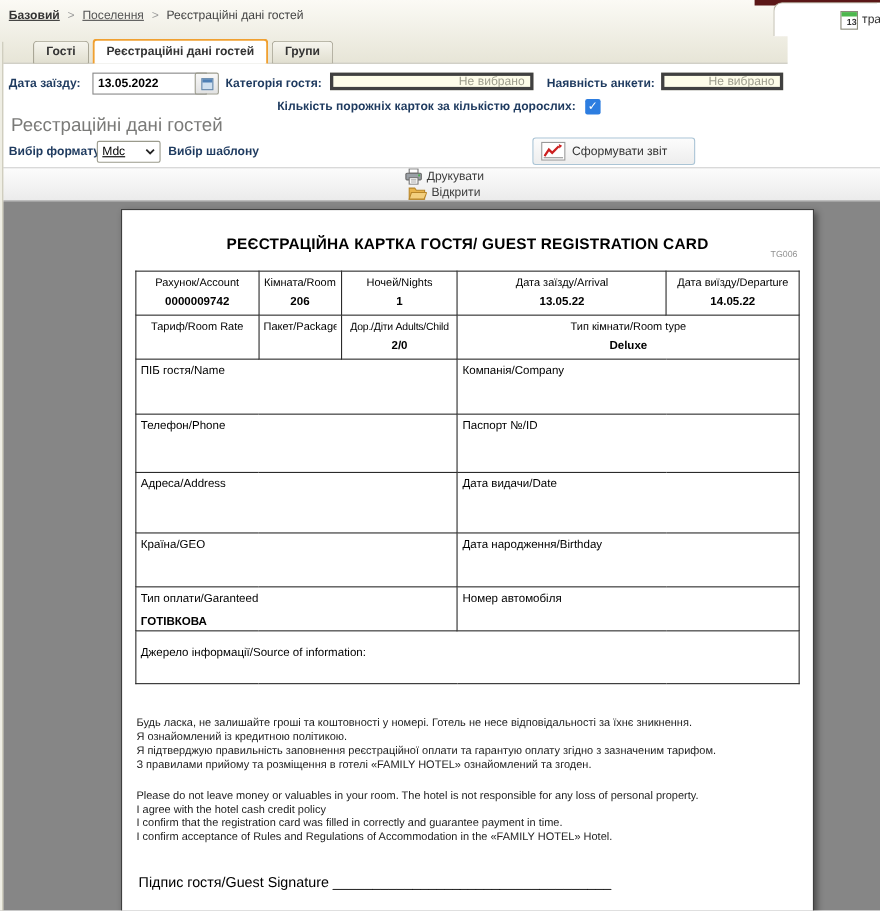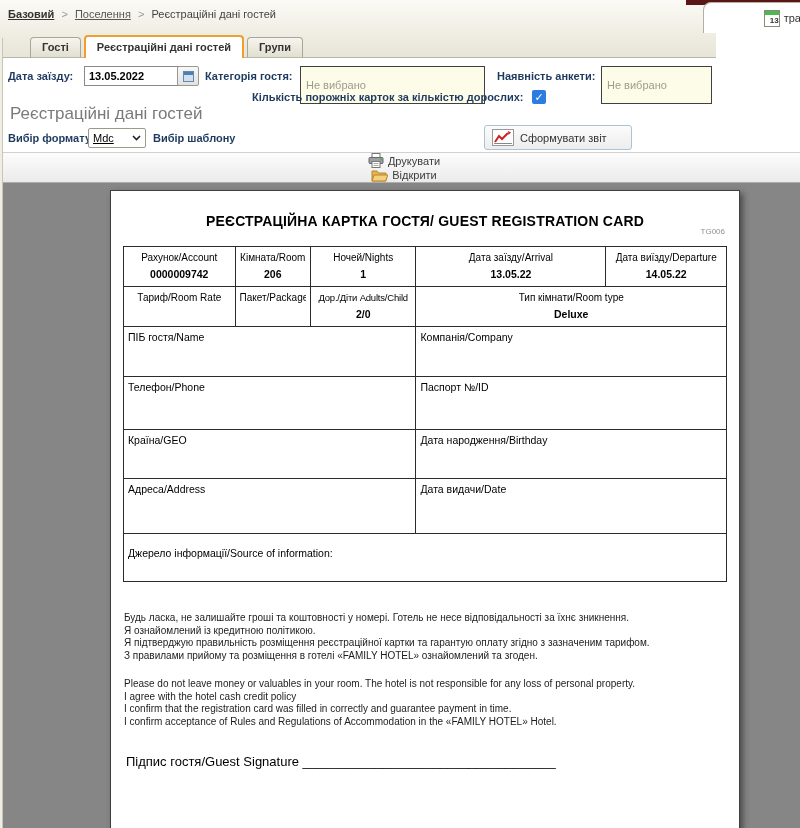--- a/index.html
+++ b/index.html
@@ -32,22 +32,22 @@
   
   .content { position:absolute; left:0; top:58px; width:800px; height:94px; background:#fff; }
   .flabel { position:absolute; font-size:11px; font-weight:bold; color:#1e3a5f; white-space:nowrap; }
   .inp-date { position:absolute; left:84px; top:8px; width:104px; height:20px; border:1px solid #888;
               font-family:"Liberation Sans",sans-serif; font-size:11px; font-weight:bold; color:#000; padding:0 4px; }
   .btn-cal { position:absolute; left:177px; top:8px; width:22px; height:20px;
              background:linear-gradient(#f8f8f8,#e2e2e2); border:1px solid #9a9a8c; border-radius:2px;
              display:flex; align-items:center; justify-content:center; cursor:pointer; }
   .btn-cal .mini-cal { width:11px; height:11px; background:#cfe0f0; border:1px solid #6688aa;
              background-image:linear-gradient(#4d7fb5,#4d7fb5); background-size:9px 3px; background-repeat:no-repeat; background-position:0 0; }
-  .inp-soft { position:absolute; height:38px; background:#fdfce9; border:1px solid #404040;
-              font-family:"Liberation Sans",sans-serif; font-size:11px; color:#555; padding:0 5px; }
+  .inp-soft { position:absolute; height:16px; background:#fdfce9; border:3px solid #404040;
+              font-family:"Liberation Sans",sans-serif; font-size:11px; color:#555; padding:0 5px;text-align:right; }
   .inp-soft::placeholder { color:#9c9c8c; opacity:1; }
   .checkbox { position:absolute; left:532px; top:32px; width:14px; height:14px; background:#2d7de0;
               border-radius:2px; color:#fff; font-size:11px; line-height:14px; text-align:center; cursor:pointer; }
   .sec-title { position:absolute; left:10px; top:46px; font-size:17px; color:#7a7a78; }
   .sel { position:absolute; top:70px; height:20px; background:#fff; border:1px solid #9a9a8c; border-radius:2px;
          display:flex; align-items:center; justify-content:space-between; font-size:11px; color:#000;
          padding:0 4px; cursor:pointer;text-decoration:underline; }
   .btn-report { position:absolute; left:484px; top:67px; width:148px; height:25px;
                 background:linear-gradient(#fcfcfc,#ededed); border:1px solid #aac4d5; border-radius:3px;
                 display:flex; align-items:center; gap:6px; padding:0 7px; font-size:11px; color:#333; cursor:pointer; }
@@ -338,46 +338,55 @@
               </td>
         </tr>
         <tr style="height:53px;">
           <td colspan="3">
                 <div class="bl">Телефон/Phone</div>
               </td>
           <td colspan="2">
                 <div class="bl">Паспорт №/ID</div>
               </td>
         </tr>
+        <tr style="height:55px;">
+          <td colspan="3">
+                <div class="bl">Адреса/Address</div>
+              </td>
+          <td colspan="2">
+                <div class="bl">Дата видачи/Date</div>
+              </td>
+        </tr>
         <tr style="height:49px;">
           <td colspan="3">
                 <div class="bl">Країна/GEO</div>
               </td>
           <td colspan="2">
                 <div class="bl">Дата народження/Birthday</div>
               </td>
         </tr>
-        <tr style="height:55px;">
-          <td colspan="3">
-                <div class="bl">Адреса/Address</div>
-              </td>
-          <td colspan="2">
-                <div class="bl">Дата видачи/Date</div>
+        <tr style="height:38px;">
+          <td colspan="3">
+            <div class="bl">Тип оплати/Garanteed</div>
+            <div class="bl pay-val">ГОТІВКОВА</div>
+          </td>
+          <td colspan="2">
+                <div class="bl">Номер автомобіля</div>
               </td>
         </tr>
         <tr style="height:48px;">
           <td colspan="5" class="src-cell">Джерело інформації/Source of information:</td>
         </tr>
       </tbody>
         </table>
 
       <div class="notice">
         <div>Будь ласка, не залишайте гроші та коштовності у номері. Готель не несе відповідальності за їхнє зникнення.</div>
         <div>Я ознайомлений із кредитною політикою.</div>
-        <div>Я підтверджую правильність розміщення реєстраційної картки та гарантую оплату згідно з зазначеним тарифом.</div>
+        <div>Я підтверджую правильність заповнення реєстраційної оплати та гарантую оплату згідно з зазначеним тарифом.</div>
         <div>З правилами прийому та розміщення в готелі «FAMILY HOTEL» ознайомлений та згоден.</div>
       </div>
       <div class="notice en">
         <div>Please do not leave money or valuables in your room. The hotel is not responsible for any loss of personal property.</div>
         <div>I agree with the hotel cash credit policy</div>
         <div>I confirm that the registration card was filled in correctly and guarantee payment in time.</div>
         <div>I confirm acceptance of Rules and Regulations of Accommodation in the «FAMILY HOTEL» Hotel.</div>
       </div>
       <div class="signature">Підпис гостя/Guest Signature ___________________________________</div>
     </div>

